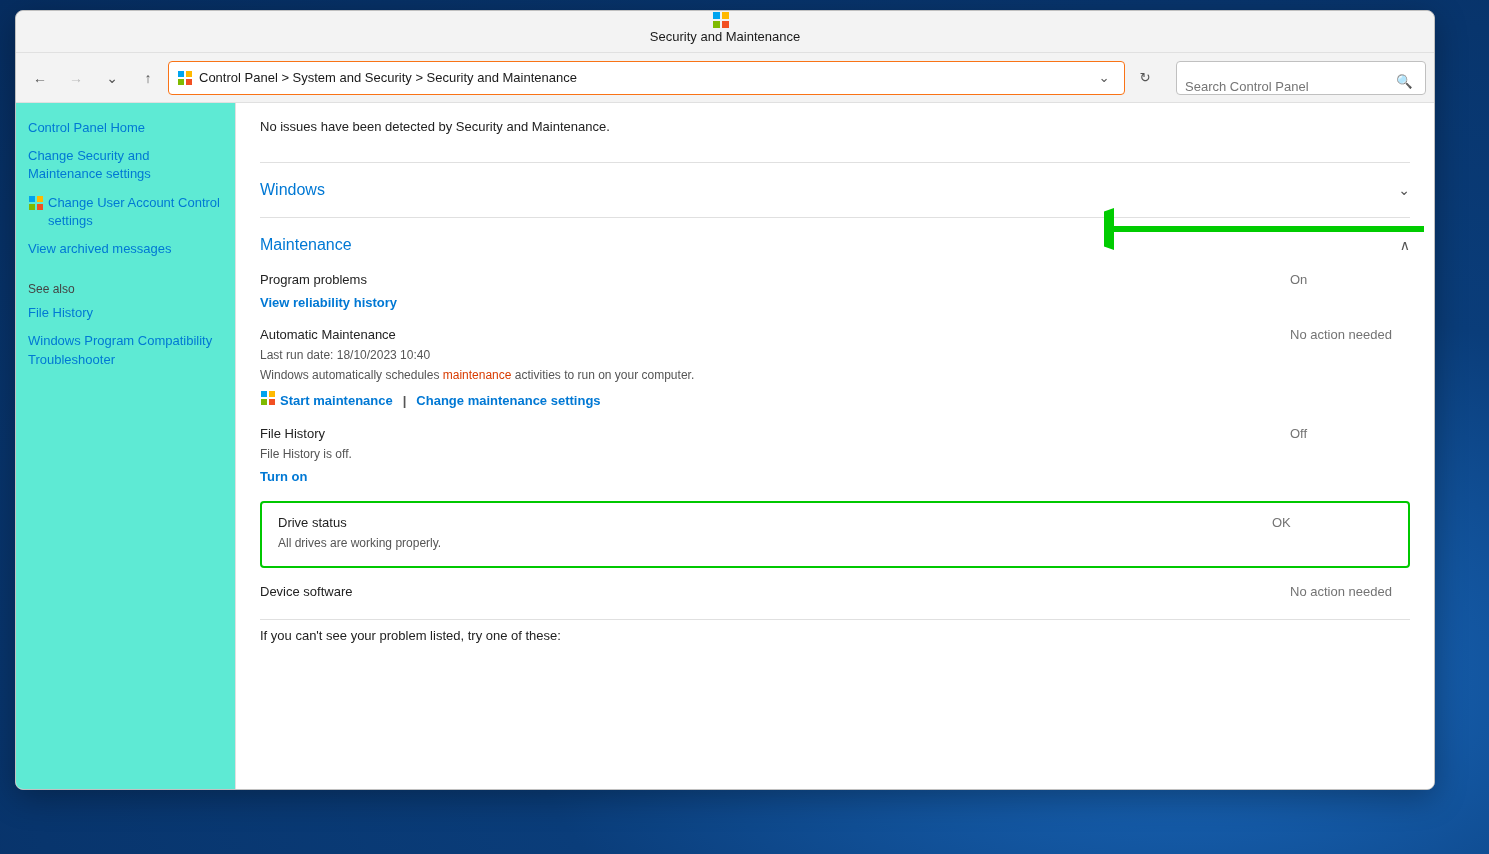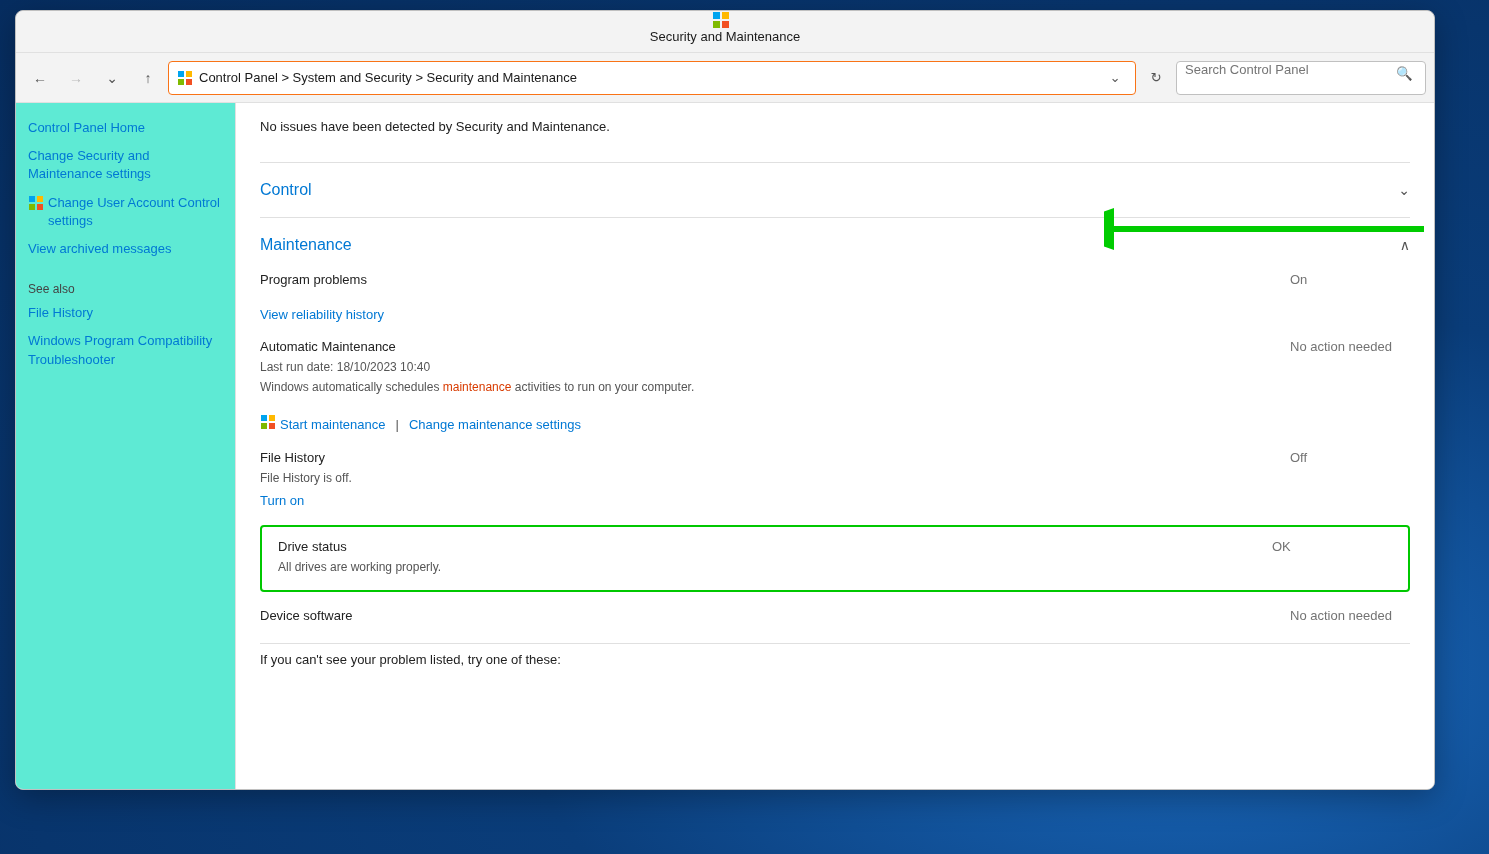--- a/index.html
+++ b/index.html
@@ -149,22 +149,23 @@
       color: #555;
     }
 
     .search-bar {
       width: 250px;
       height: 34px;
       background: white;
       border: 1px solid #c0c0c0;
       border-radius: 4px;
       display: flex;
-      align-items: flex-start;
+      align-items: flex-end;
       padding: 0 8px;
+      margin-left: 11px;
     }
     .search-input {
       border: none;
       outline: none;
       flex: 1;
       font-size: 13px;
       color: #888;
       background: transparent;
     }
     .search-icon-btn {
@@ -284,21 +285,22 @@
       text-align: left;
     }
     .maintenance-sub {
       font-size: 12px;
       color: #555;
       margin-bottom: 2px;
       margin-left: 0;
       line-height: 1.5;
     }
     .maintenance-links {
-      margin: 18px 0 16px 0;
+      margin: 6px 0 16px 0;
+      font-weight: bold;
     }
     .maintenance-links a {
       color: #0078d4;
       font-size: 13px;
       cursor: pointer;
       text-decoration: none;
     }
     .maintenance-links .sep {
       color: #555;
       margin: 0 6px;
@@ -425,21 +427,21 @@
           </defs>
           <line x1="320" y1="30" x2="10" y2="30" stroke="#00cc00" stroke-width="6" marker-end="url(#arrowhead)"></line>
         </svg>
       </div>
 
       <p class="status-message">No issues have been detected by Security and Maintenance.</p>
 
       <hr class="section-divider">
 
       <div class="section-header">
-        <span class="section-header-title">Control</span>
+        <span class="section-header-title">Windows</span>
         <span class="section-chevron">⌄</span>
       </div>
 
       <hr class="section-divider">
 
       <div class="section-header">
         <span class="section-header-title">Maintenance</span>
         <span class="section-chevron">∧</span>
       </div>
 

